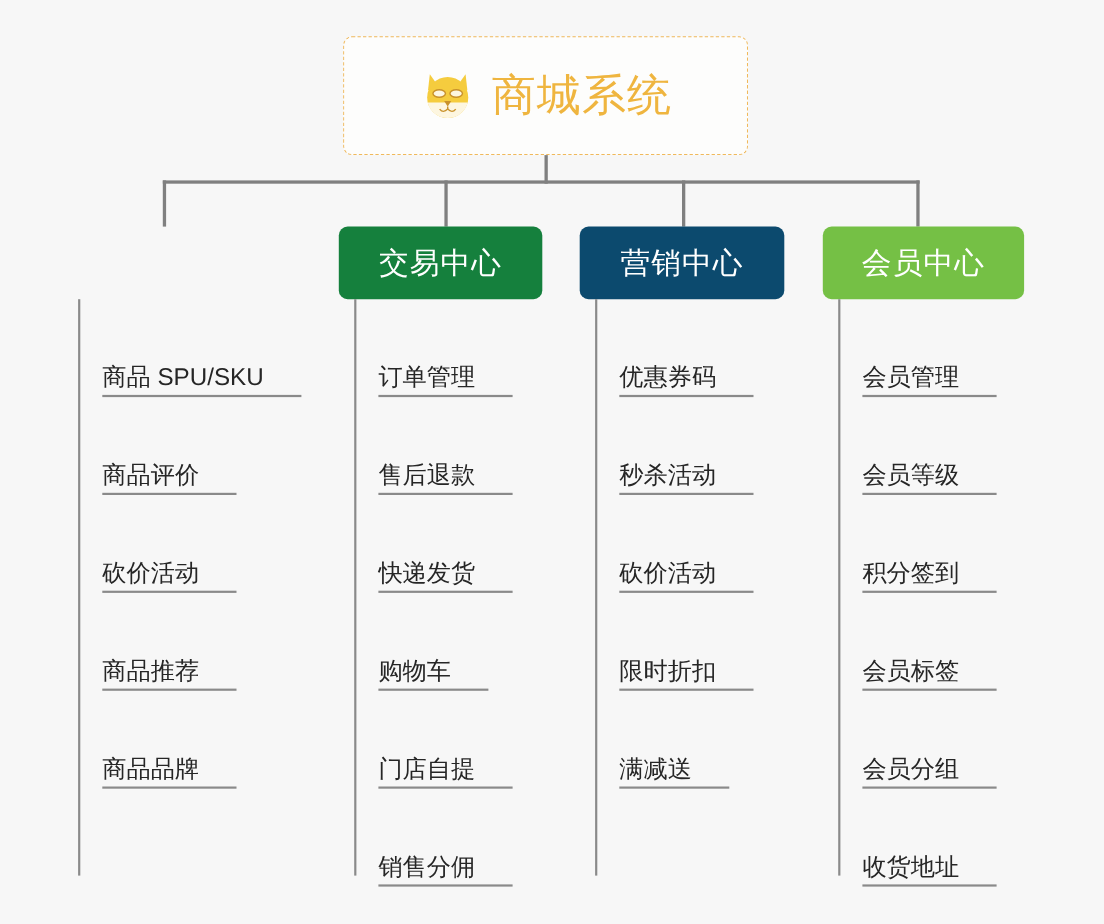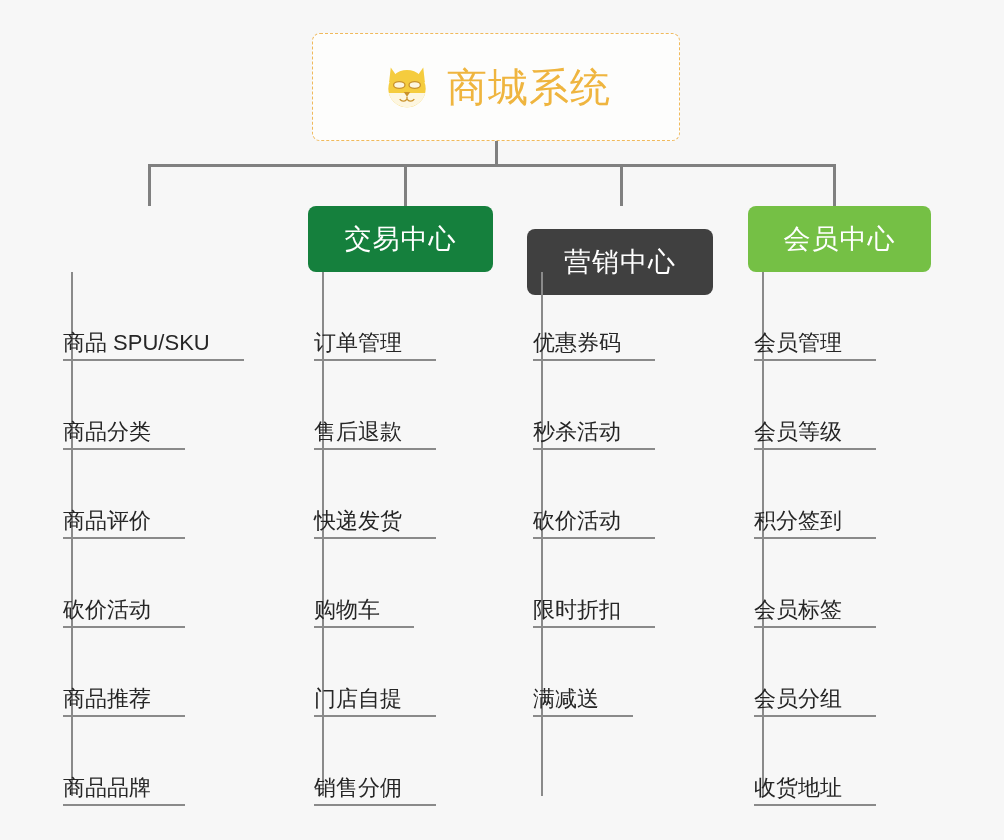--- a/index.html
+++ b/index.html
@@ -87,21 +87,21 @@
     display: flex;
     align-items: center;
     justify-content: center;
     color: #ffffff;
     font-size: 27px;
     letter-spacing: 1px;
     white-space: nowrap;
   }
   .cat-box.c1 { left: 57px;  width: 188px; background: #4a8af1; }
   .cat-box.c2 { left: 308px; width: 185px; background: #15803d; }
-  .cat-box.c3 { left: 527px; width: 186px; background: #404040; margin-top: 23px; }
+  .cat-box.c3 { left: 527px; width: 186px; background: #0c4a6e; }
   .cat-box.c4 { left: 748px; width: 183px; background: #75c045; }
 
   
   .leaf-col {
     position: absolute;
     top: 272px;
     width: 260px;
   }
   .leaf-col.l1 { left: 71px; }
   .leaf-col.l2 { left: 322px; }
@@ -119,20 +119,21 @@
   .leaf-col.l2 .leaf-spine { height: 524px; }
   .leaf-col.l3 .leaf-spine { height: 524px; }
   .leaf-col.l4 .leaf-spine { height: 524px; }
 
   .leaf-item {
     position: relative;
     height: 89px;
     box-sizing: border-box;
     display: flex;
     align-items: flex-end;
+    padding-left: 30px;
   }
   .leaf-label {
     font-size: 22px;
     line-height: 1.05;
     color: #262626;
     white-space: nowrap;
     padding-bottom: 5px;
     border-bottom: 2px solid #8a8a8a;
     padding-right: 34px;
     margin-left: -8px;
@@ -178,23 +179,20 @@
   <div class="cat-box c4">
     <span>会员中心</span>
   </div>
 
   <div class="leaf-col l1">
     <div class="leaf-spine"></div>
     <div class="leaf-item">
         <span class="leaf-label">商品 SPU/SKU</span>
       </div>
     <div class="leaf-item">
-        <span class="leaf-label">商品分类</span>
-      </div>
-    <div class="leaf-item">
         <span class="leaf-label">商品评价</span>
       </div>
     <div class="leaf-item">
         <span class="leaf-label">砍价活动</span>
       </div>
     <div class="leaf-item">
         <span class="leaf-label">商品推荐</span>
       </div>
     <div class="leaf-item">
         <span class="leaf-label">商品品牌</span>

